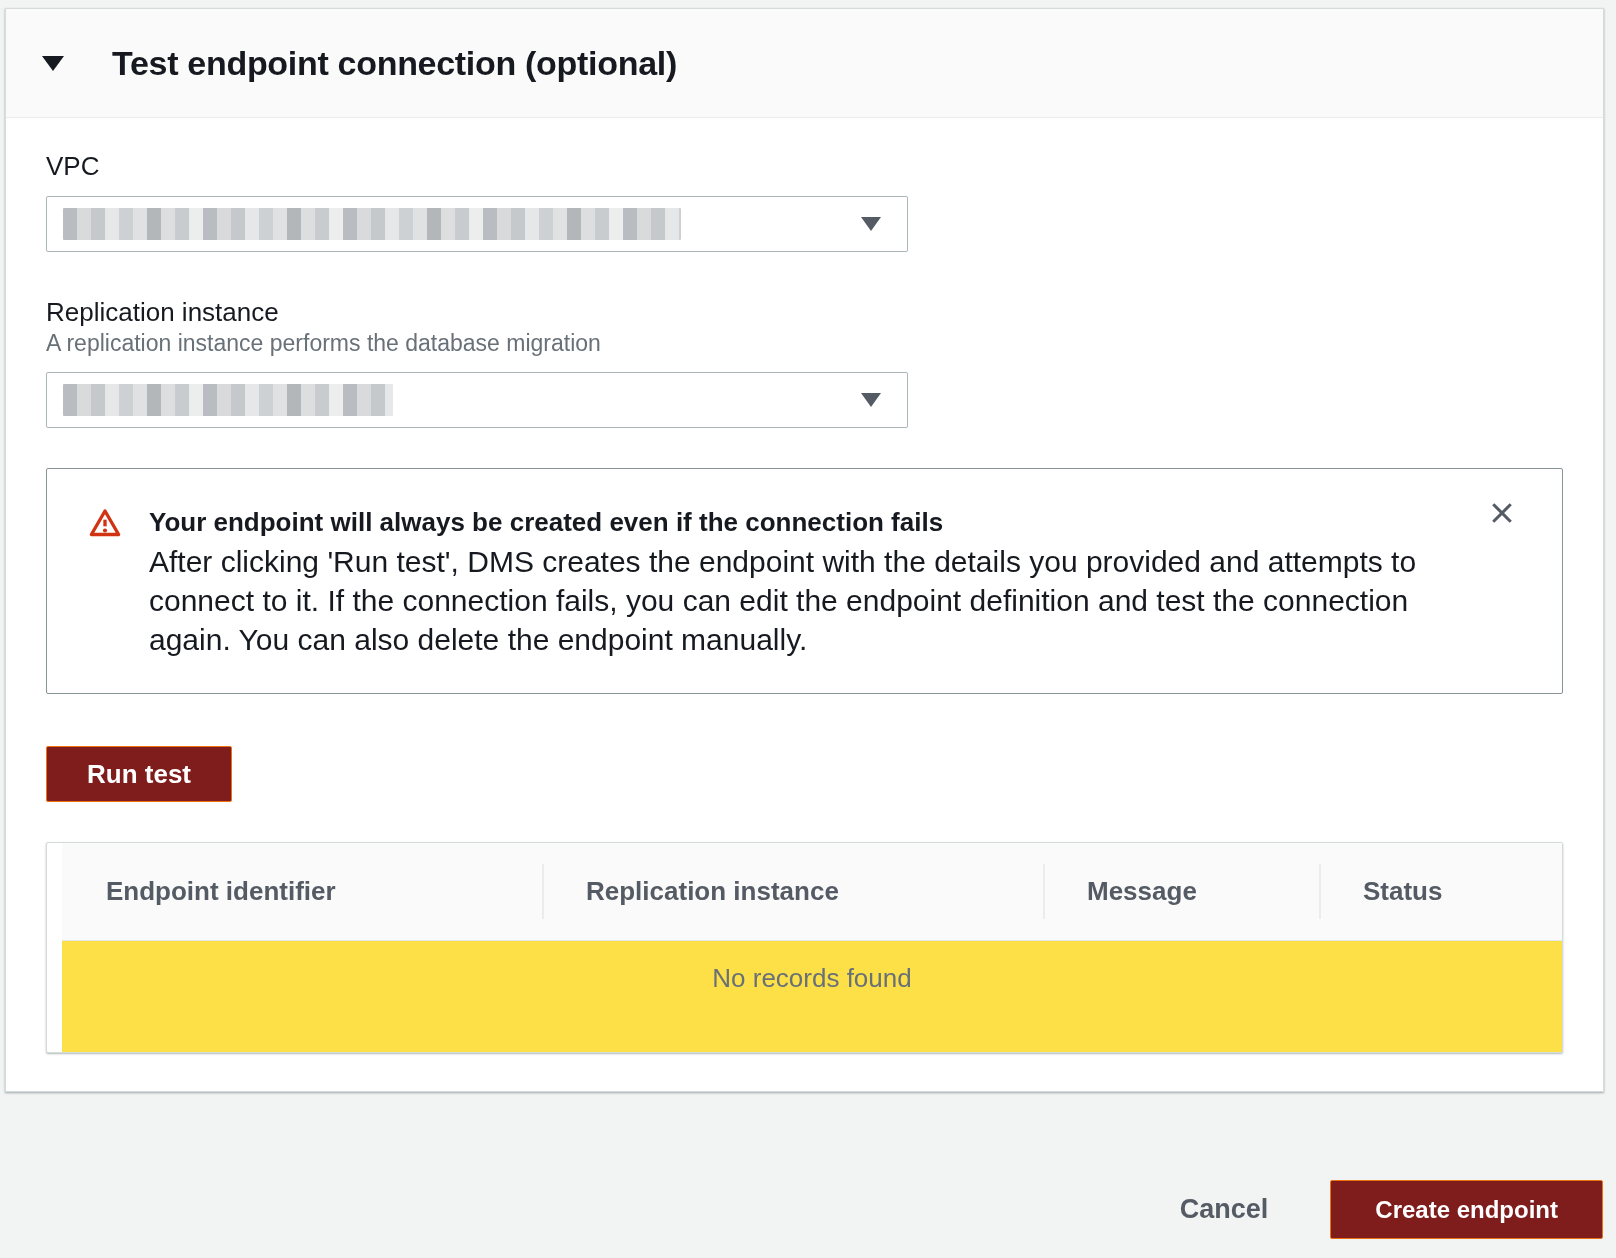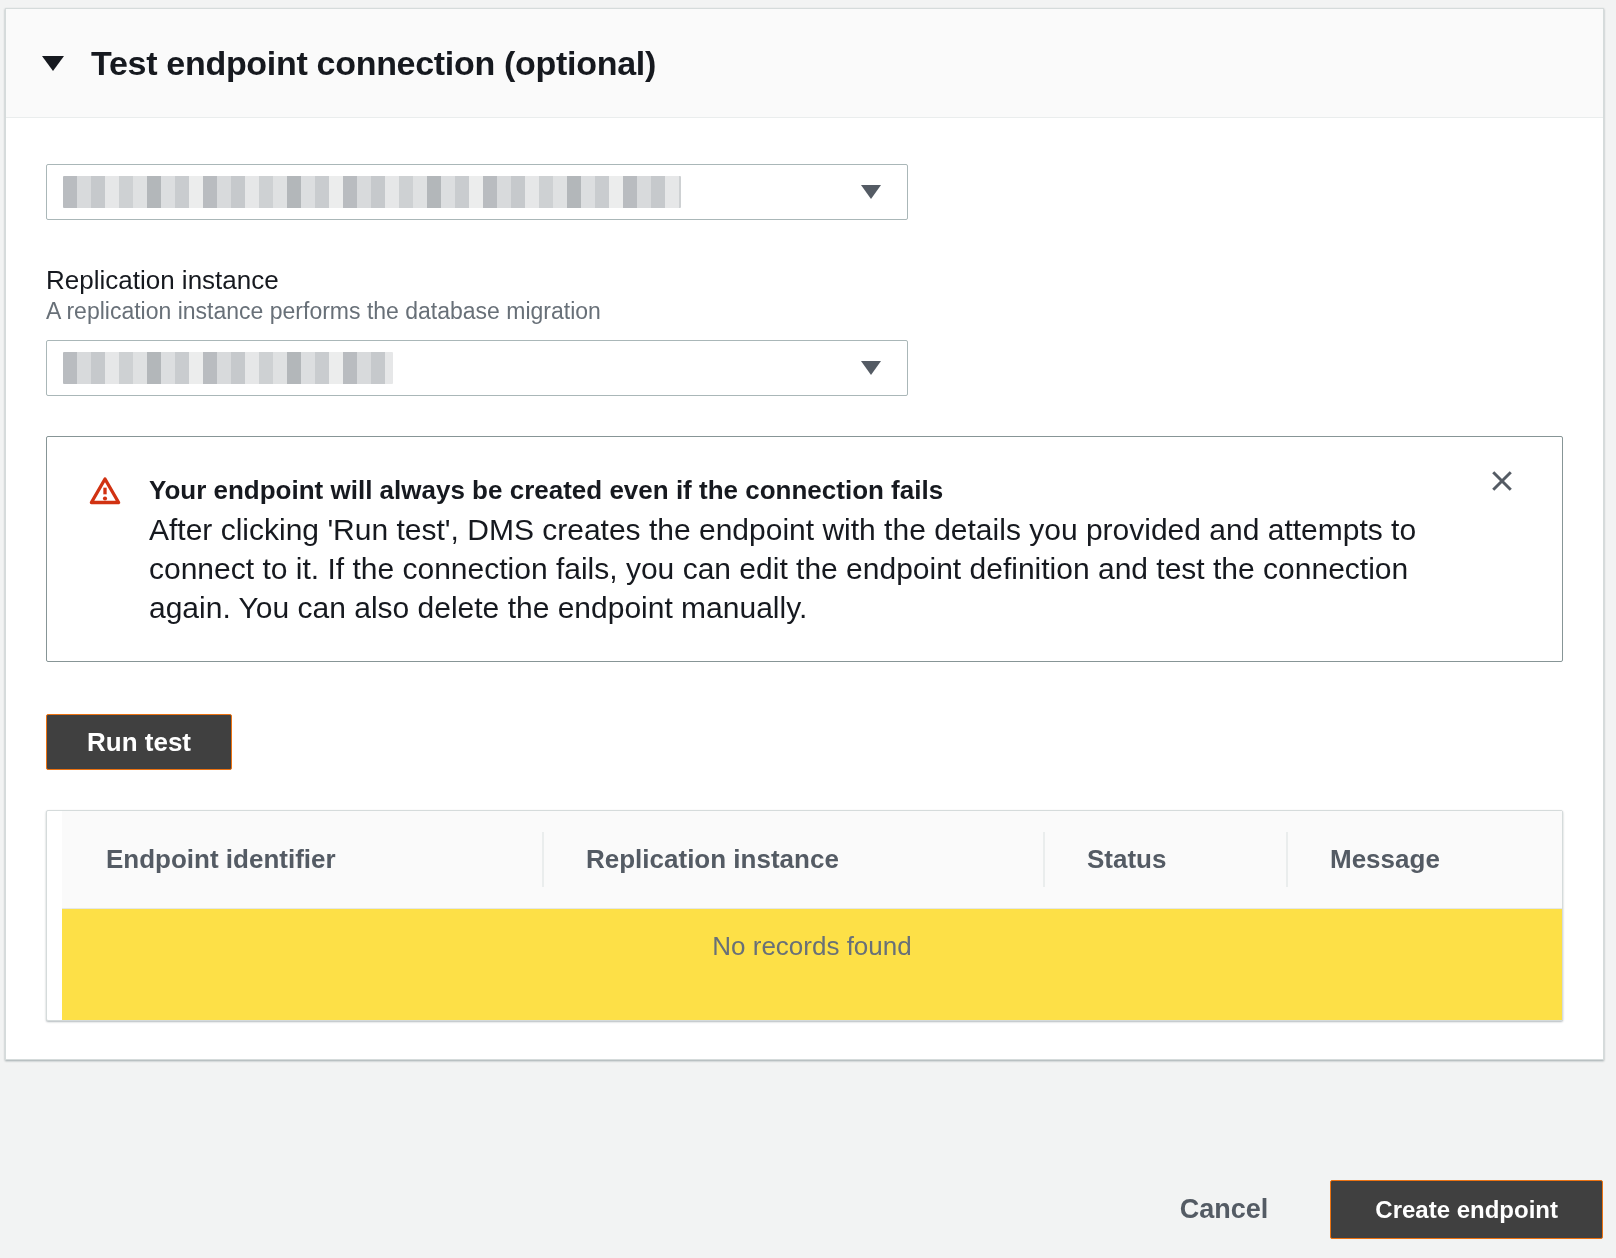--- a/index.html
+++ b/index.html
@@ -21,21 +21,21 @@
   }
   .card-header {
     height:109px; background:#fafafa; border-bottom:1px solid #eaeded;
     display:flex; align-items:center; padding:0 36px; gap:27px; cursor:pointer;
   }
   .tri-down {
     width:0; height:0;
     border-left:11px solid transparent; border-right:11px solid transparent;
     border-top:15px solid #16191f;
   }
-  .card-title { font-size:34px; font-weight:700; letter-spacing:-.3px; }
+  .card-title { font-size:34px; font-weight:700; letter-spacing:-.3px;margin-left:21px; }
 
   .content { padding:32px 40px 38px 40px; }
 
   
   .field-label { font-size:26px; line-height:32px; }
   .field-desc { font-size:23px; line-height:30px; color:#687078; }
   .select {
     margin-top:14px; width:862px; height:56px; background:#fff;
     border:1px solid #aab7b8; border-radius:2px;
     display:flex; align-items:center; justify-content:space-between;
@@ -68,21 +68,21 @@
   .alert-title { font-size:26px; font-weight:700; line-height:39px; }
   .alert-body { font-size:30px; line-height:39px; }
   .alert-close {
     position:absolute; top:26px; right:42px; width:36px; height:36px;
     display:flex; align-items:center; justify-content:center; cursor:pointer;
   }
 
   
   .btn-orange {
     display:inline-flex; align-items:center; justify-content:center;
-    background:#404040; border:1px solid #ec7211; border-radius:2px;
+    background:#7f1d1d; border:1px solid #ec7211; border-radius:2px;
     color:#fff; font-weight:700; cursor:pointer;
     font-family:"Liberation Sans", sans-serif;
   }
   .btn-run { margin-top:52px; height:56px; padding:0 40px; font-size:26px; }
 
   
   .results { margin-top:40px; border:1px solid #d5dbdb; border-radius:2px;
              box-shadow:0 1px 2px 0 rgba(0,28,36,.3); background:#fff;padding-left:15px; }
   .thead { display:flex; height:98px; background:#fafafa; border-bottom:1px solid #e4e7e7; }
   .th {
@@ -108,20 +108,21 @@
 
 <div class="card">
   <div class="card-header">
     <span class="tri-down"></span>
     <span class="card-title">Test endpoint connection (optional)</span>
   </div>
 
   <div class="content">
 
     <div class="field-vpc">
+      <div class="field-label">VPC</div>
       <div class="select">
         <span class="mosaic vpc"></span>
         <span class="select-caret"></span>
       </div>
     </div>
 
     <div>
       <div class="field-label">Replication instance</div>
       <div class="field-desc">A replication instance performs the database migration</div>
       <div class="select">
@@ -149,22 +150,22 @@
         </svg>
       </span>
     </div>
 
     <button class="btn-orange btn-run">Run test</button>
 
     <div class="results">
       <div class="thead">
         <div class="th c1">Endpoint identifier</div>
         <div class="th c2">Replication instance</div>
+        <div class="th c4">Message</div>
         <div class="th c3">Status</div>
-        <div class="th c4">Message</div>
       </div>
       <div class="tbody">
         <div class="empty-msg">No records found</div>
       </div>
     </div>
 
   </div>
 </div>
 
 <div class="footer">

